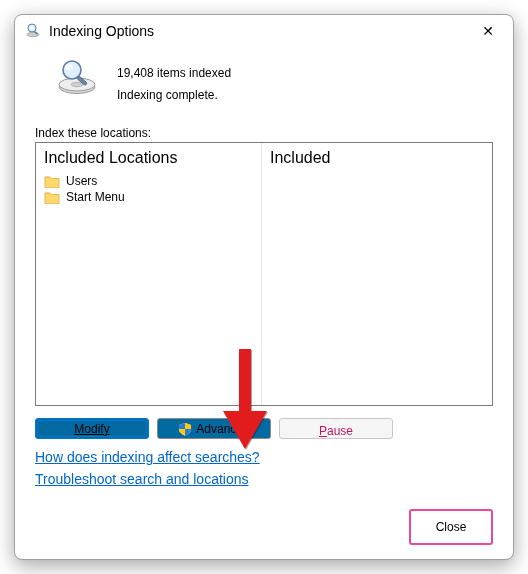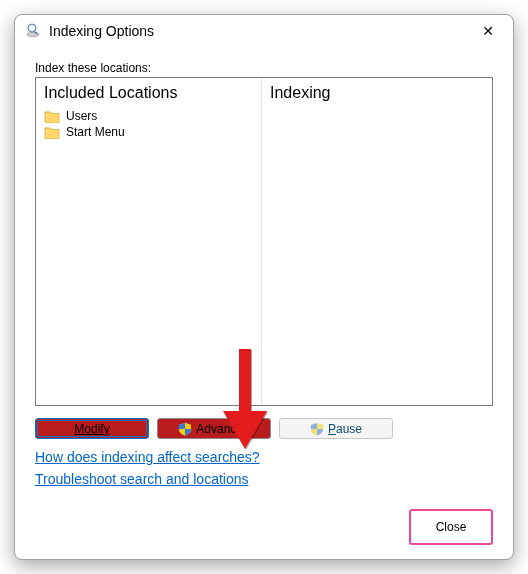--- a/index.html
+++ b/index.html
@@ -72,37 +72,38 @@
   .exclude-text { padding: 1px 2px; }
   .folder-icon { width: 16px; height: 14px; }
   .buttons-row {
     display: flex; gap: 8px;
     margin: 12px 0 6px 0;
   }
   .btn {
     height: 21px;
     width: 114px;
     border: 1px solid #8a8a8a;
-    background: #b91c1c;
+    background: #0369a1;
     border-radius: 3px;
     font: inherit;
     display: inline-flex;
     align-items: center; justify-content: center;
     gap: 4px;
     cursor: default;
   }
   .btn.focused {
     border: 1px solid #0078d4;
     outline: 1px solid #0078d4;
     outline-offset: -3px;
   }
   .btn.disabled {
-    color: #0c4a6e;
+    color: #be185d;
     border-color: #c8c8c8;
     background: #f5f5f5;
+    flex-direction: column;
   }
   .btn .underline { text-decoration: underline; }
   .shield { width: 14px; height: 14px; }
   .links { margin: 2px 0 0 0; }
   .links a {
     display: inline-block;
     color: #0066cc;
     text-decoration: underline;
     font-size: 14px;
     margin: 2px 0 4px 0;
@@ -144,20 +145,36 @@
     </span>
     <span class="title-text">Indexing Options</span>
     <span class="spacer"></span>
     <div class="close-btn">
       <span class="close-x">✕</span>
     </div>
   </div>
 
   <div class="body">
 
+    <div class="status-row">
+      <span>
+        <svg width="44" height="40" viewBox="0 0 44 40">
+          <ellipse cx="22" cy="30" rx="18" ry="6.5" fill="#d9d9d9" stroke="#9a9a9a" stroke-width="1"></ellipse>
+          <ellipse cx="22" cy="27.5" rx="18" ry="6.5" fill="#eeeeee" stroke="#9a9a9a" stroke-width="1"></ellipse>
+          <ellipse cx="22" cy="27.5" rx="6" ry="2.2" fill="#cfcfcf" stroke="#9a9a9a" stroke-width="0.6"></ellipse>
+          <circle cx="17" cy="13" r="9" fill="#dfeffd" stroke="#5b7ea8" stroke-width="1.6"></circle>
+          <ellipse cx="14" cy="10" rx="4" ry="3" fill="#ffffff" opacity="0.8"></ellipse>
+          <rect x="24" y="19" width="11" height="3.4" rx="1.7" transform="rotate(40 24 19)" fill="#6c88a8" stroke="#4a647f" stroke-width="0.8"></rect>
+        </svg>
+      </span>
+      <div class="status-text">
+        <div>19,408 items indexed</div>
+        <div>Indexing complete.</div>
+      </div>
+    </div>
 
     <div class="section-label">Index these locations:</div>
 
     <div class="list-frame">
       <div class="col col-left">
         <div class="col-header">Included Locations</div>
         <div class="row-item">
           <svg class="folder-icon" viewBox="0 0 16 14">
             <path d="M1 3 h5 l1.5 1.5 H15 v8.5 a1 1 0 0 1 -1 1 H2 a1 1 0 0 1 -1 -1 Z" fill="#ffd76b" stroke="#caa636" stroke-width="0.7"></path>
             <path d="M1 3 h5 l1.5 1.5 H15" fill="none" stroke="#e6bd4e" stroke-width="0.7"></path>
@@ -166,21 +183,21 @@
         </div>
         <div class="row-item">
           <svg class="folder-icon" viewBox="0 0 16 14">
             <path d="M1 3 h5 l1.5 1.5 H15 v8.5 a1 1 0 0 1 -1 1 H2 a1 1 0 0 1 -1 -1 Z" fill="#ffd76b" stroke="#caa636" stroke-width="0.7"></path>
             <path d="M1 3 h5 l1.5 1.5 H15" fill="none" stroke="#e6bd4e" stroke-width="0.7"></path>
           </svg>
           <span>Start Menu</span>
         </div>
       </div>
       <div class="col col-right">
-        <div class="col-header">Indexing</div>
+        <div class="col-header">Included</div>
         <div class="exclude-text"></div>
       </div>
     </div>
 
     <div class="buttons-row">
       <button class="btn focused">
         <span class="underline">Modify</span>
       </button>
       <button class="btn">
         <svg class="shield" viewBox="0 0 14 14">

